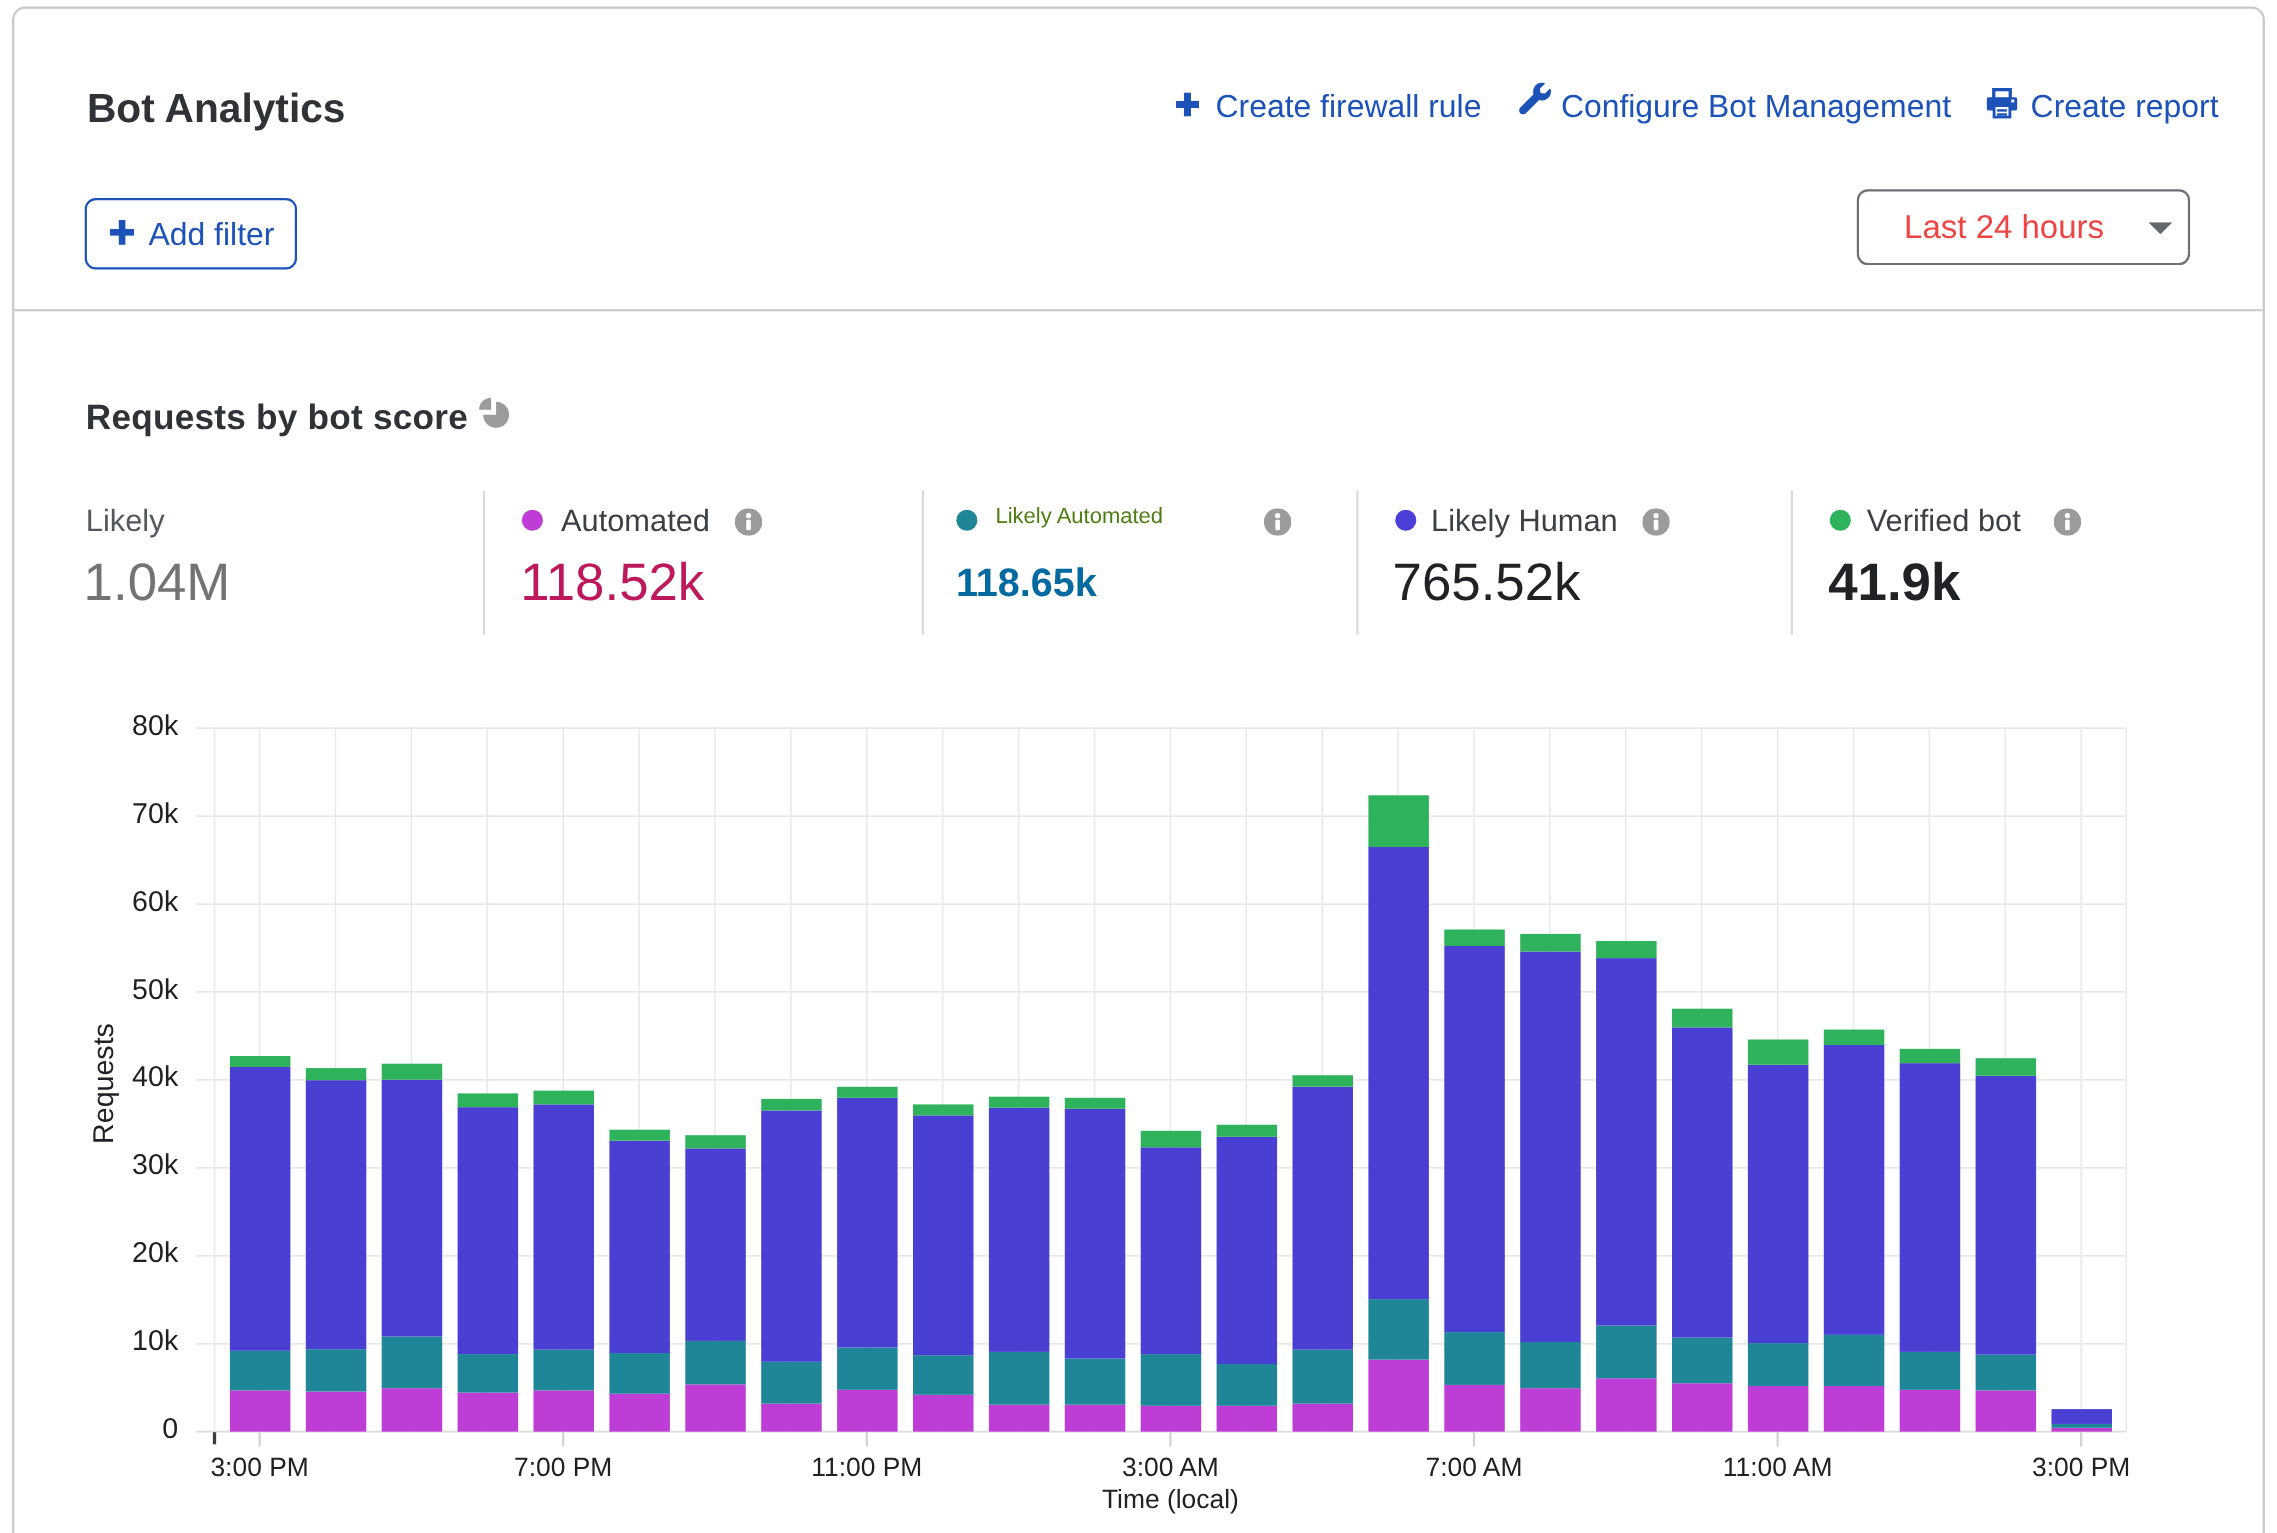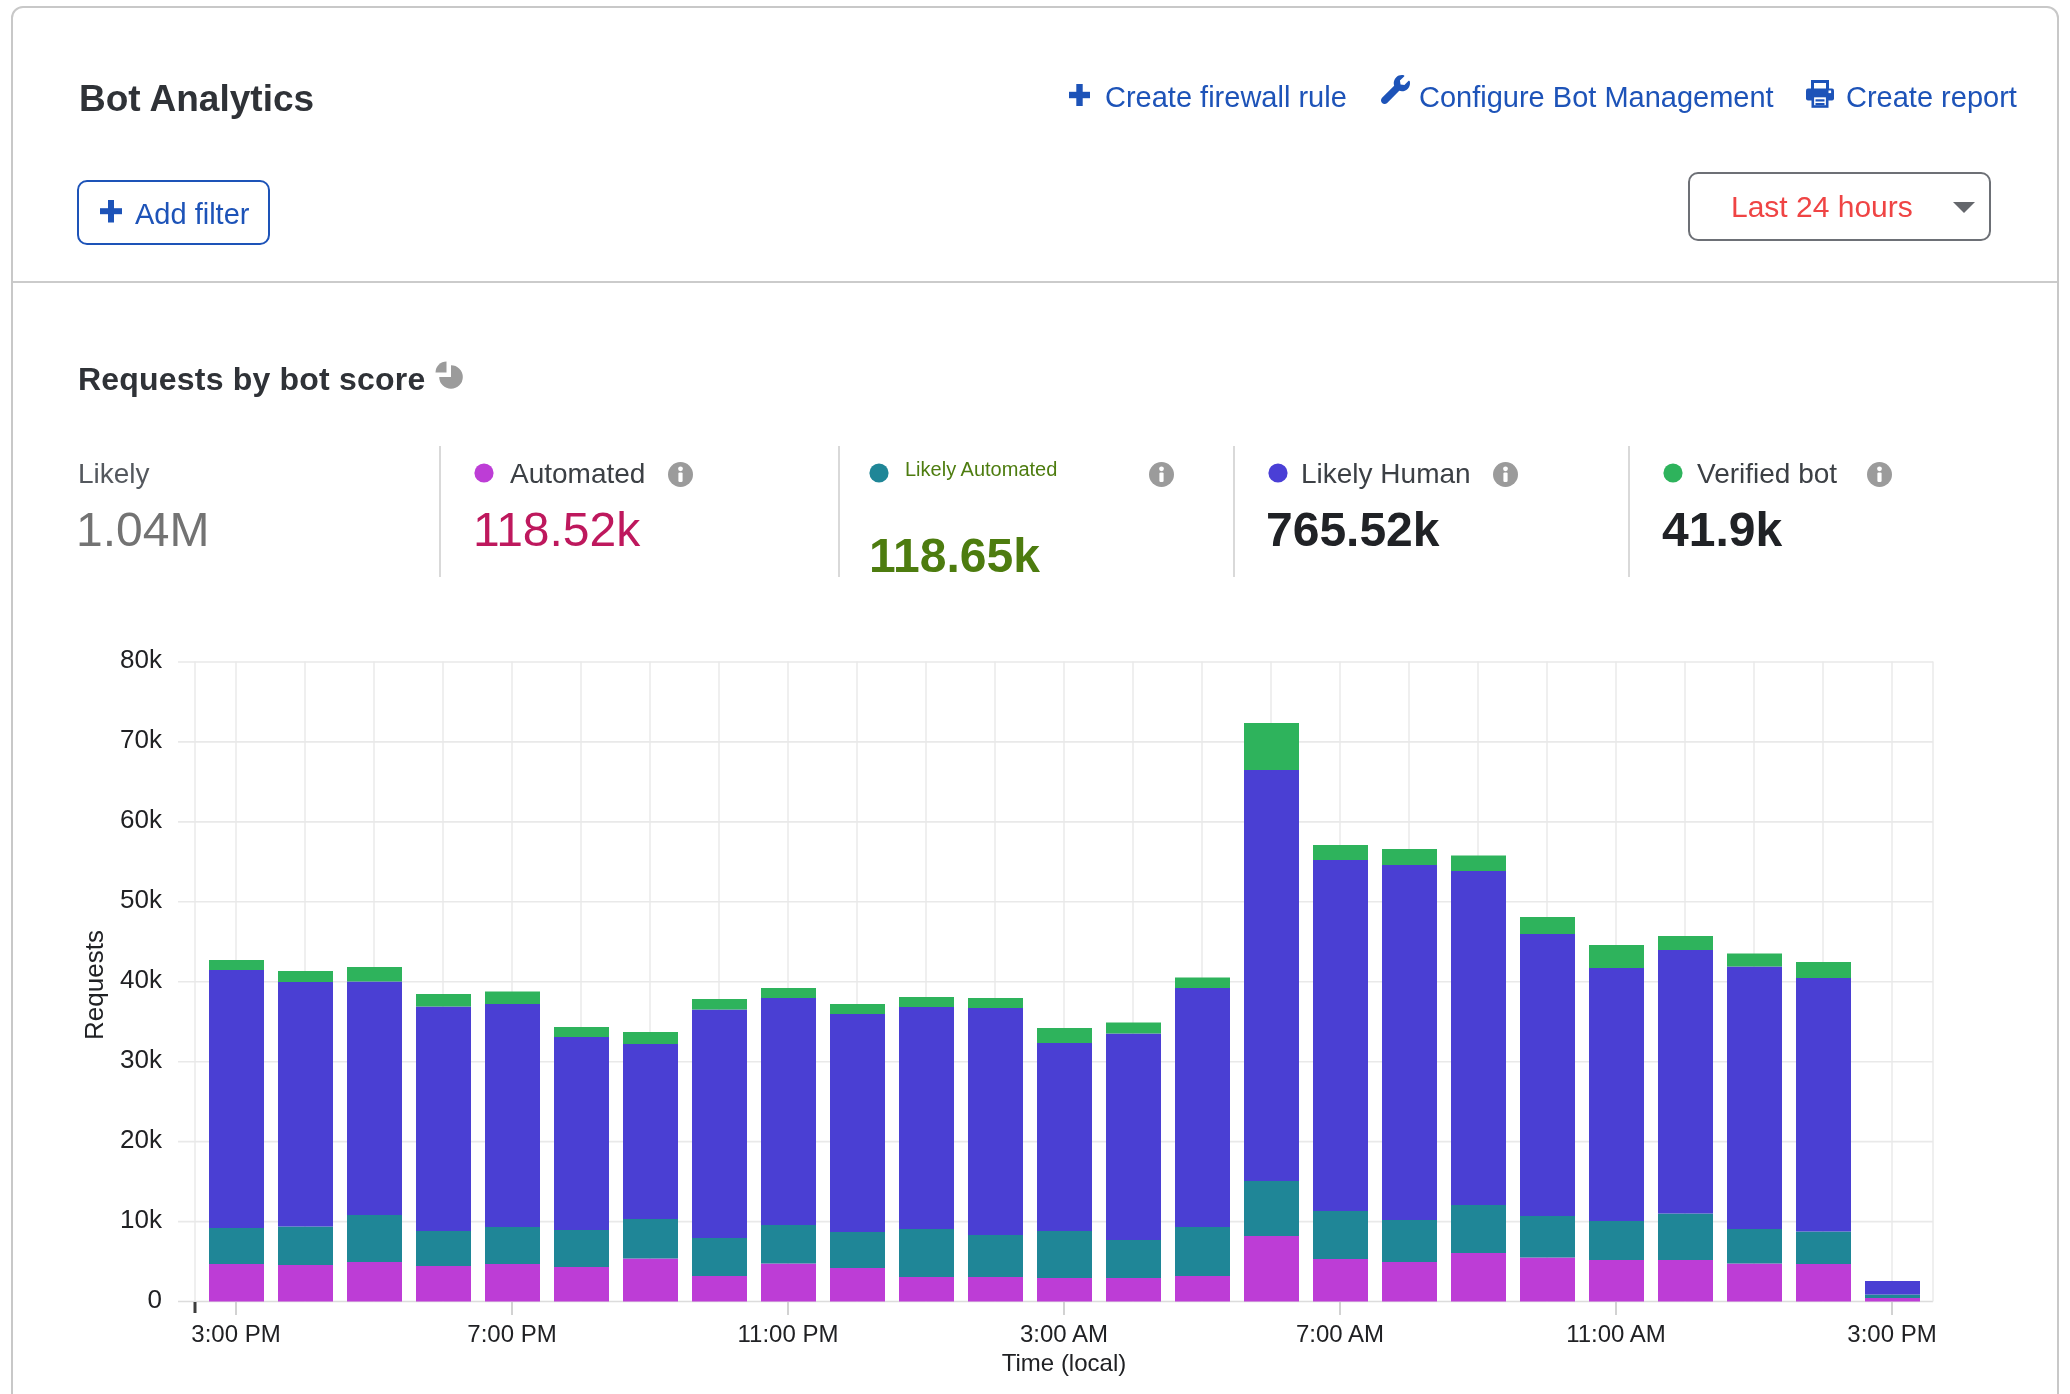--- a/index.html
+++ b/index.html
@@ -68,31 +68,31 @@
 <div style="position:absolute;left:473px;top:506px;font-size:48px;font-weight:normal;color:#be185d;line-height:48px">118.52k</div>
 <svg style="position:absolute;left:868.5px;top:463px" width="20" height="20" viewBox="0 0 20 20">
     <circle cx="10" cy="10" r="9.6" fill="#1f8697"></circle>
   </svg>
 <div style="position:absolute;left:905px;top:458px;font-size:20px;color:#4d7c0f">Likely Automated</div>
 <svg style="position:absolute;left:1148.5px;top:461.5px" width="25" height="25" viewBox="0 0 25 25">
     <circle cx="12.5" cy="12.5" r="12.5" fill="#9b9b9b"></circle>
     <circle cx="12.5" cy="6.8" r="2.4" fill="#fff"></circle>
     <rect x="10.4" y="10.4" width="4.2" height="9.6" rx="1.2" fill="#fff"></rect>
   </svg>
-<div style="position:absolute;left:869px;top:532px;font-size:48px;font-weight:bold;color:#4d7c0f;line-height:48px">118.65k</div>
+<div style="position:absolute;left:869px;top:506px;font-size:36px;font-weight:bold;color:#0369a1;line-height:48px">118.65k</div>
 <svg style="position:absolute;left:1267.5px;top:463px" width="20" height="20" viewBox="0 0 20 20">
     <circle cx="10" cy="10" r="9.6" fill="#4a3fd6"></circle>
   </svg>
 <div style="position:absolute;left:1301px;top:458px;font-size:28px;color:#3c4045">Likely Human</div>
 <svg style="position:absolute;left:1492.5px;top:461.5px" width="25" height="25" viewBox="0 0 25 25">
     <circle cx="12.5" cy="12.5" r="12.5" fill="#9b9b9b"></circle>
     <circle cx="12.5" cy="6.8" r="2.4" fill="#fff"></circle>
     <rect x="10.4" y="10.4" width="4.2" height="9.6" rx="1.2" fill="#fff"></rect>
   </svg>
-<div style="position:absolute;left:1266px;top:506px;font-size:48px;font-weight:bold;color:#202226;line-height:48px">765.52k</div>
+<div style="position:absolute;left:1266px;top:506px;font-size:48px;font-weight:normal;color:#202226;line-height:48px">765.52k</div>
 <svg style="position:absolute;left:1662.5px;top:463px" width="20" height="20" viewBox="0 0 20 20">
     <circle cx="10" cy="10" r="9.6" fill="#2eb35c"></circle>
   </svg>
 <div style="position:absolute;left:1697px;top:458px;font-size:28px;color:#3c4045">Verified bot</div>
 <svg style="position:absolute;left:1867.0px;top:461.5px" width="25" height="25" viewBox="0 0 25 25">
     <circle cx="12.5" cy="12.5" r="12.5" fill="#9b9b9b"></circle>
     <circle cx="12.5" cy="6.8" r="2.4" fill="#fff"></circle>
     <rect x="10.4" y="10.4" width="4.2" height="9.6" rx="1.2" fill="#fff"></rect>
   </svg>
 <div style="position:absolute;left:1662px;top:506px;font-size:48px;font-weight:bold;color:#202226;line-height:48px">41.9k</div>

